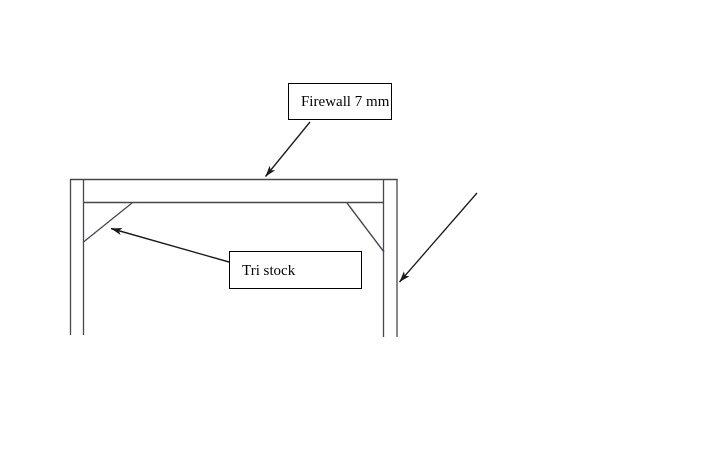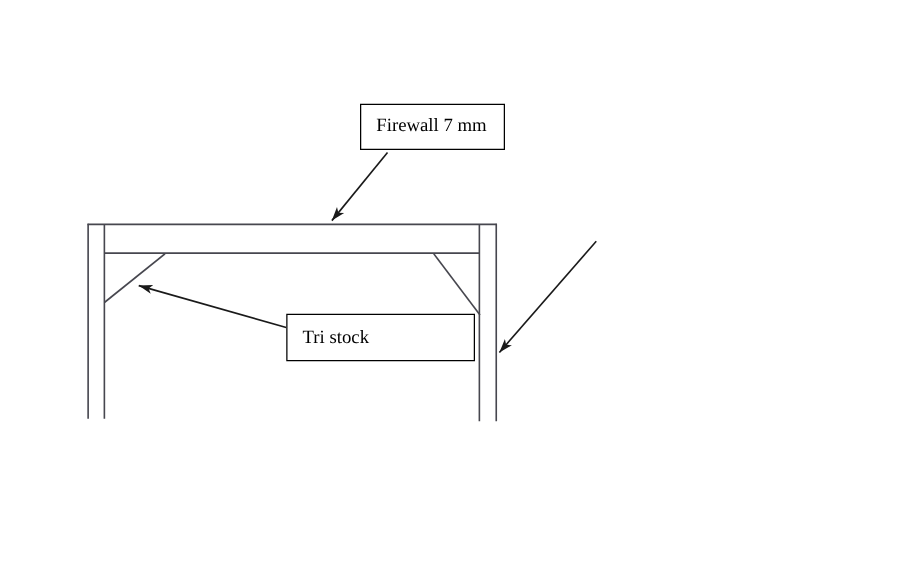--- a/index.html
+++ b/index.html
@@ -53,22 +53,22 @@
     <line x1="70" y1="179.5" x2="397.5" y2="179.5" stroke="#47474f" stroke-width="1.3"></line>
     <line x1="83.5" y1="202.5" x2="383.5" y2="202.5" stroke="#47474f" stroke-width="1.3"></line>
     <line x1="132" y1="203" x2="83.5" y2="242" stroke="#47474f" stroke-width="1.3"></line>
     <line x1="347" y1="203" x2="384" y2="252" stroke="#47474f" stroke-width="1.3"></line>
 
     <line x1="310" y1="122" x2="265.5" y2="176.5" stroke="#1a1a1a" stroke-width="1.3" marker-end="url(#arrowhead)"></line>
     <line x1="477" y1="193" x2="399.5" y2="282" stroke="#1a1a1a" stroke-width="1.3" marker-end="url(#arrowhead)"></line>
     <line x1="229" y1="262" x2="111" y2="228.5" stroke="#1a1a1a" stroke-width="1.3" marker-end="url(#arrowhead)"></line>
   </svg>
 
-  <div class="callout" style="left:288px; top:83px; width:116px; height:37px;text-align:right;">
+  <div class="callout" style="left:288px; top:83px; width:104px; height:37px;text-align:right;">
     <span>Firewall 7 mm</span>
   </div>
 
 
-  <div class="callout" style="left:229px; top:251px; width:151px; height:38px;">
+  <div class="callout" style="left:229px; top:251px; width:133px; height:38px;">
     <span>Tri stock</span>
   </div>
 
 </div>
 
 </body></html>

